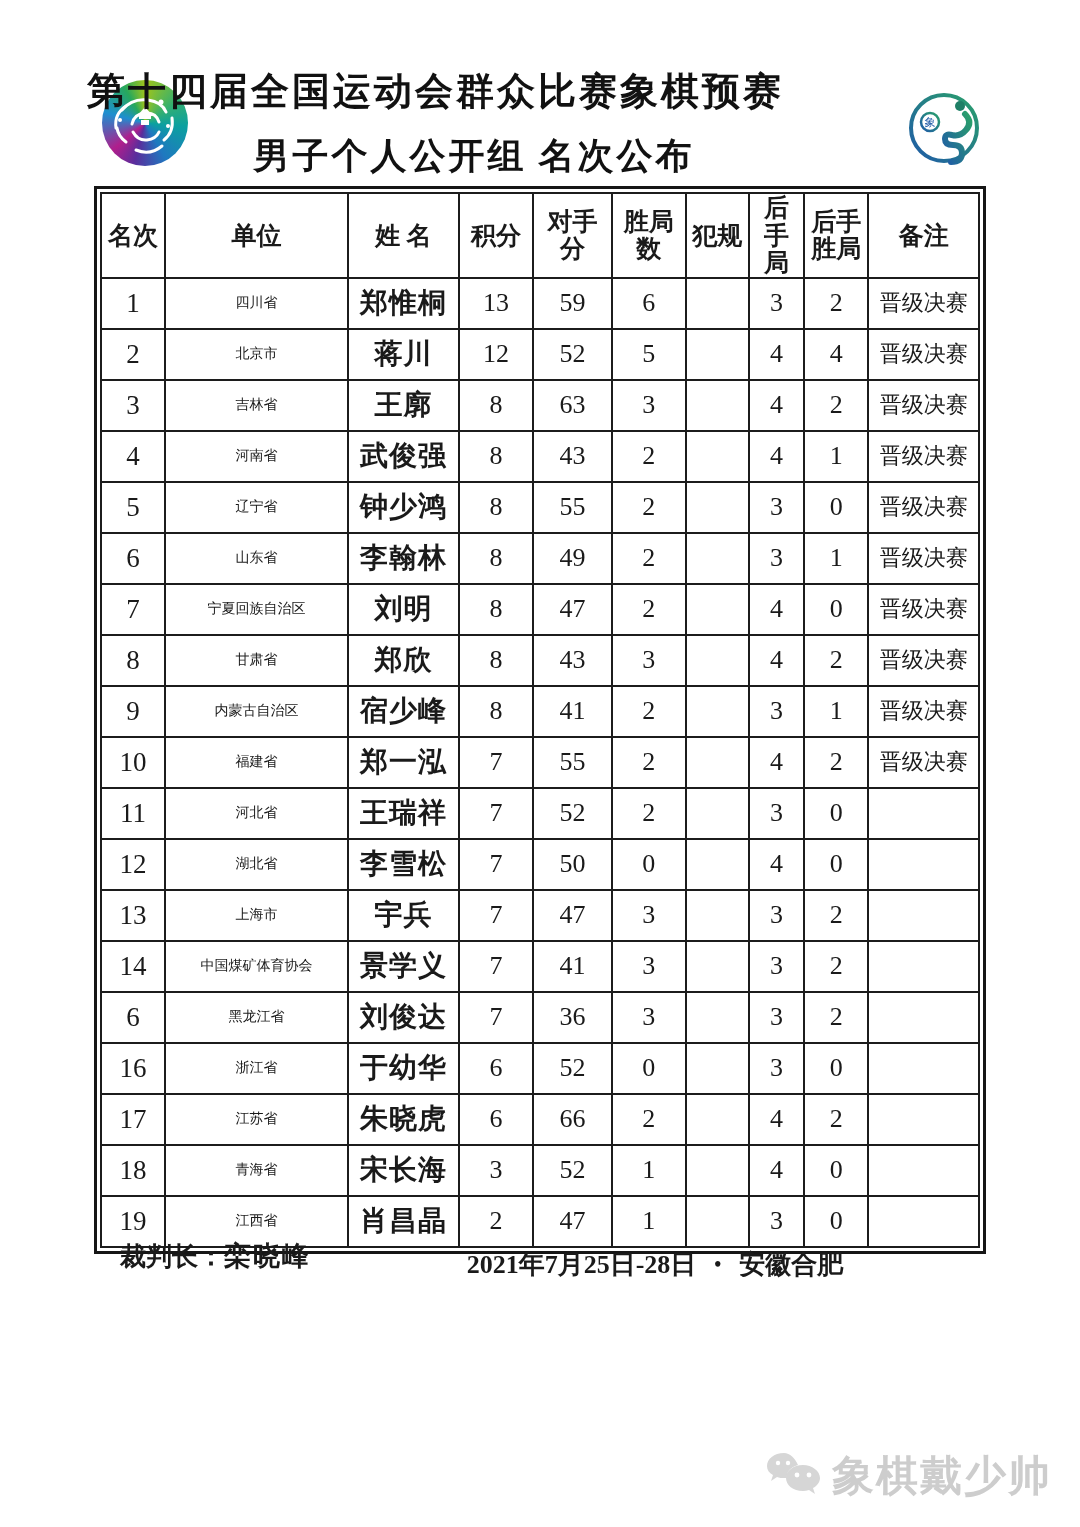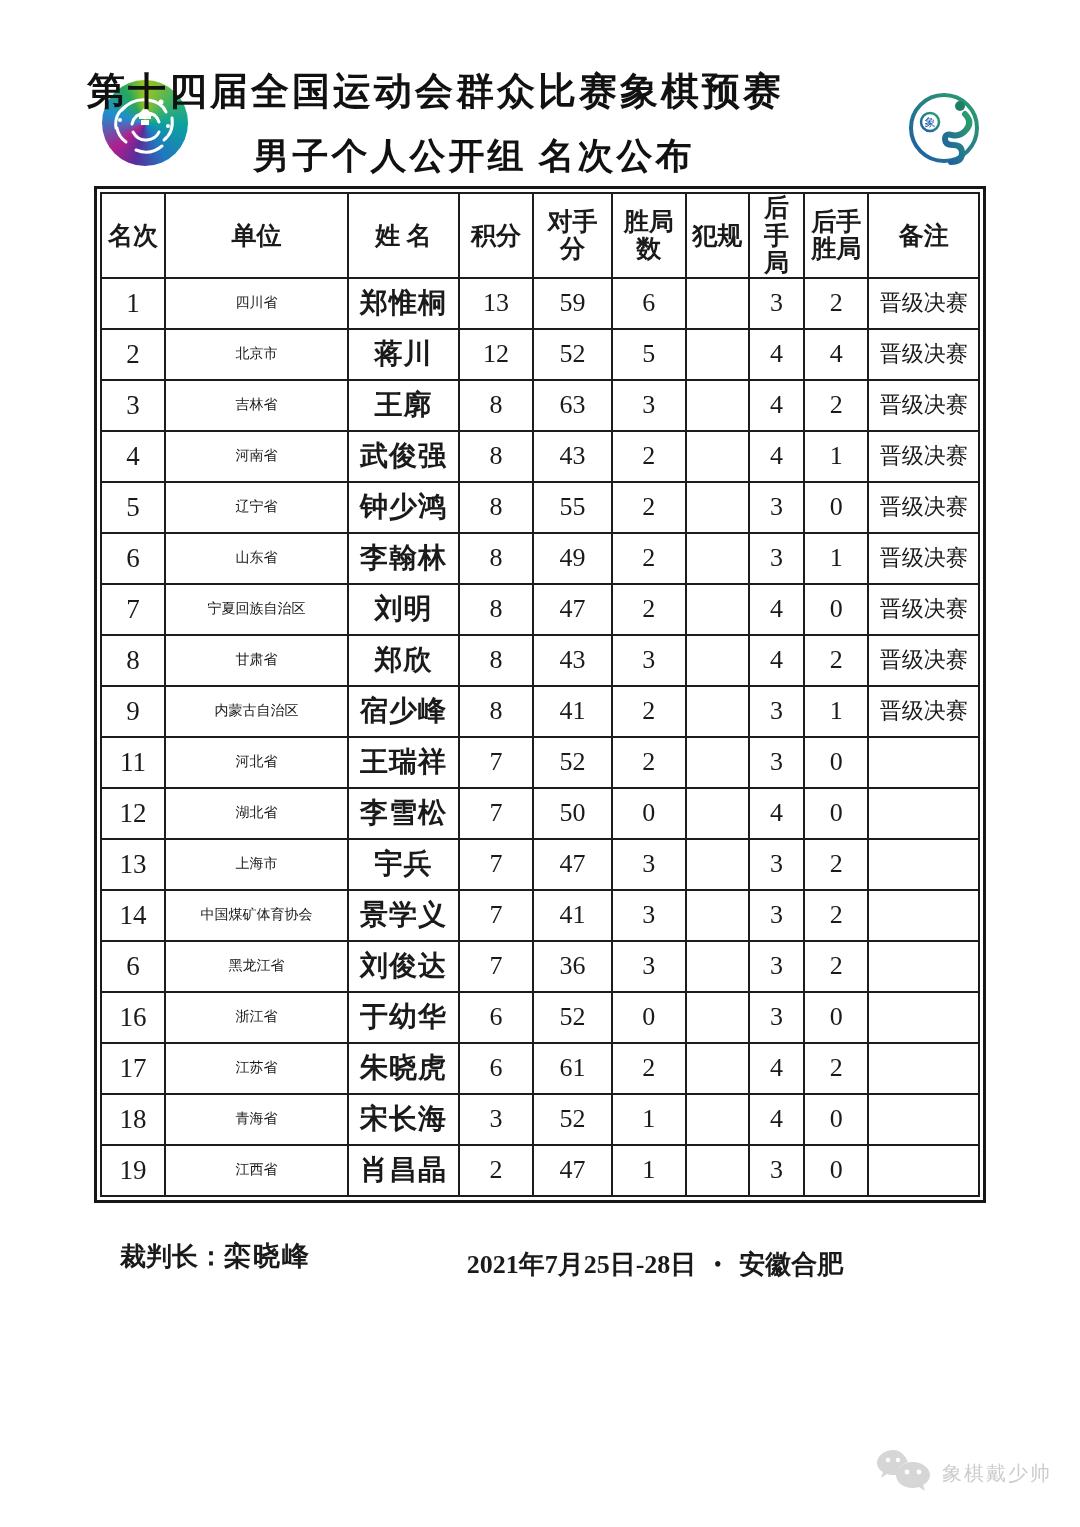--- a/index.html
+++ b/index.html
@@ -47,21 +47,21 @@
   .footer{position:absolute;top:1238px;left:0;width:1080px;height:40px;font-weight:bold;}
   .judge{position:absolute;left:120px;top:0;font-size:26px;}
   .judge .name{font-size:27px;letter-spacing:2px;text-align:right;}
   .event-info{position:absolute;left:430px;top:0;width:450px;font-size:26px;text-align:center;margin-top:9px;}
   .event-info .sep{margin:0 18px;font-size:20px;vertical-align:2px;}
   
   .watermark{
     position:absolute;top:1448px;right:28px;display:flex;align-items:center;gap:8px;
     color:#cdcdcd;text-shadow:1px 1px 0 #ffffff;
   }
-  .watermark .wm-text{font-size:20px;font-weight:normal;letter-spacing:2px;}
+  .watermark .wm-text{font-size:42px;font-weight:bold;letter-spacing:2px;}
 </style>
 </head>
 <body>
 
 <div class="header">
   <div class="logo-left">
     <svg width="86" height="86" viewBox="0 0 86 86">
       <g fill="none" stroke="#ffffff" stroke-width="3" stroke-linecap="round">
         <path d="M20 30 q10 -12 26 -10 q14 2 18 12"></path>
         <path d="M14 48 q-2 -14 10 -22"></path>
@@ -234,20 +234,32 @@
           <td class="c-name">宿少峰</td>
           <td class="c-num">8</td>
           <td class="c-num">41</td>
           <td class="c-num">2</td>
           <td class="c-num"></td>
           <td class="c-num">3</td>
           <td class="c-num">1</td>
           <td class="c-remark">晋级决赛</td>
         </tr>
         <tr>
+          <td class="c-rank">10</td>
+          <td class="c-unit">福建省</td>
+          <td class="c-name">郑一泓</td>
+          <td class="c-num">7</td>
+          <td class="c-num">55</td>
+          <td class="c-num">2</td>
+          <td class="c-num"></td>
+          <td class="c-num">4</td>
+          <td class="c-num">2</td>
+          <td class="c-remark">晋级决赛</td>
+        </tr>
+        <tr>
           <td class="c-rank">11</td>
           <td class="c-unit">河北省</td>
           <td class="c-name">王瑞祥</td>
           <td class="c-num">7</td>
           <td class="c-num">52</td>
           <td class="c-num">2</td>
           <td class="c-num"></td>
           <td class="c-num">3</td>
           <td class="c-num">0</td>
           <td class="c-remark"></td>
@@ -310,21 +322,21 @@
           <td class="c-num"></td>
           <td class="c-num">3</td>
           <td class="c-num">0</td>
           <td class="c-remark"></td>
         </tr>
         <tr>
           <td class="c-rank">17</td>
           <td class="c-unit">江苏省</td>
           <td class="c-name">朱晓虎</td>
           <td class="c-num">6</td>
-          <td class="c-num">61</td>
+          <td class="c-num">66</td>
           <td class="c-num">2</td>
           <td class="c-num"></td>
           <td class="c-num">4</td>
           <td class="c-num">2</td>
           <td class="c-remark"></td>
         </tr>
         <tr>
           <td class="c-rank">18</td>
           <td class="c-unit">青海省</td>
           <td class="c-name">宋长海</td>

